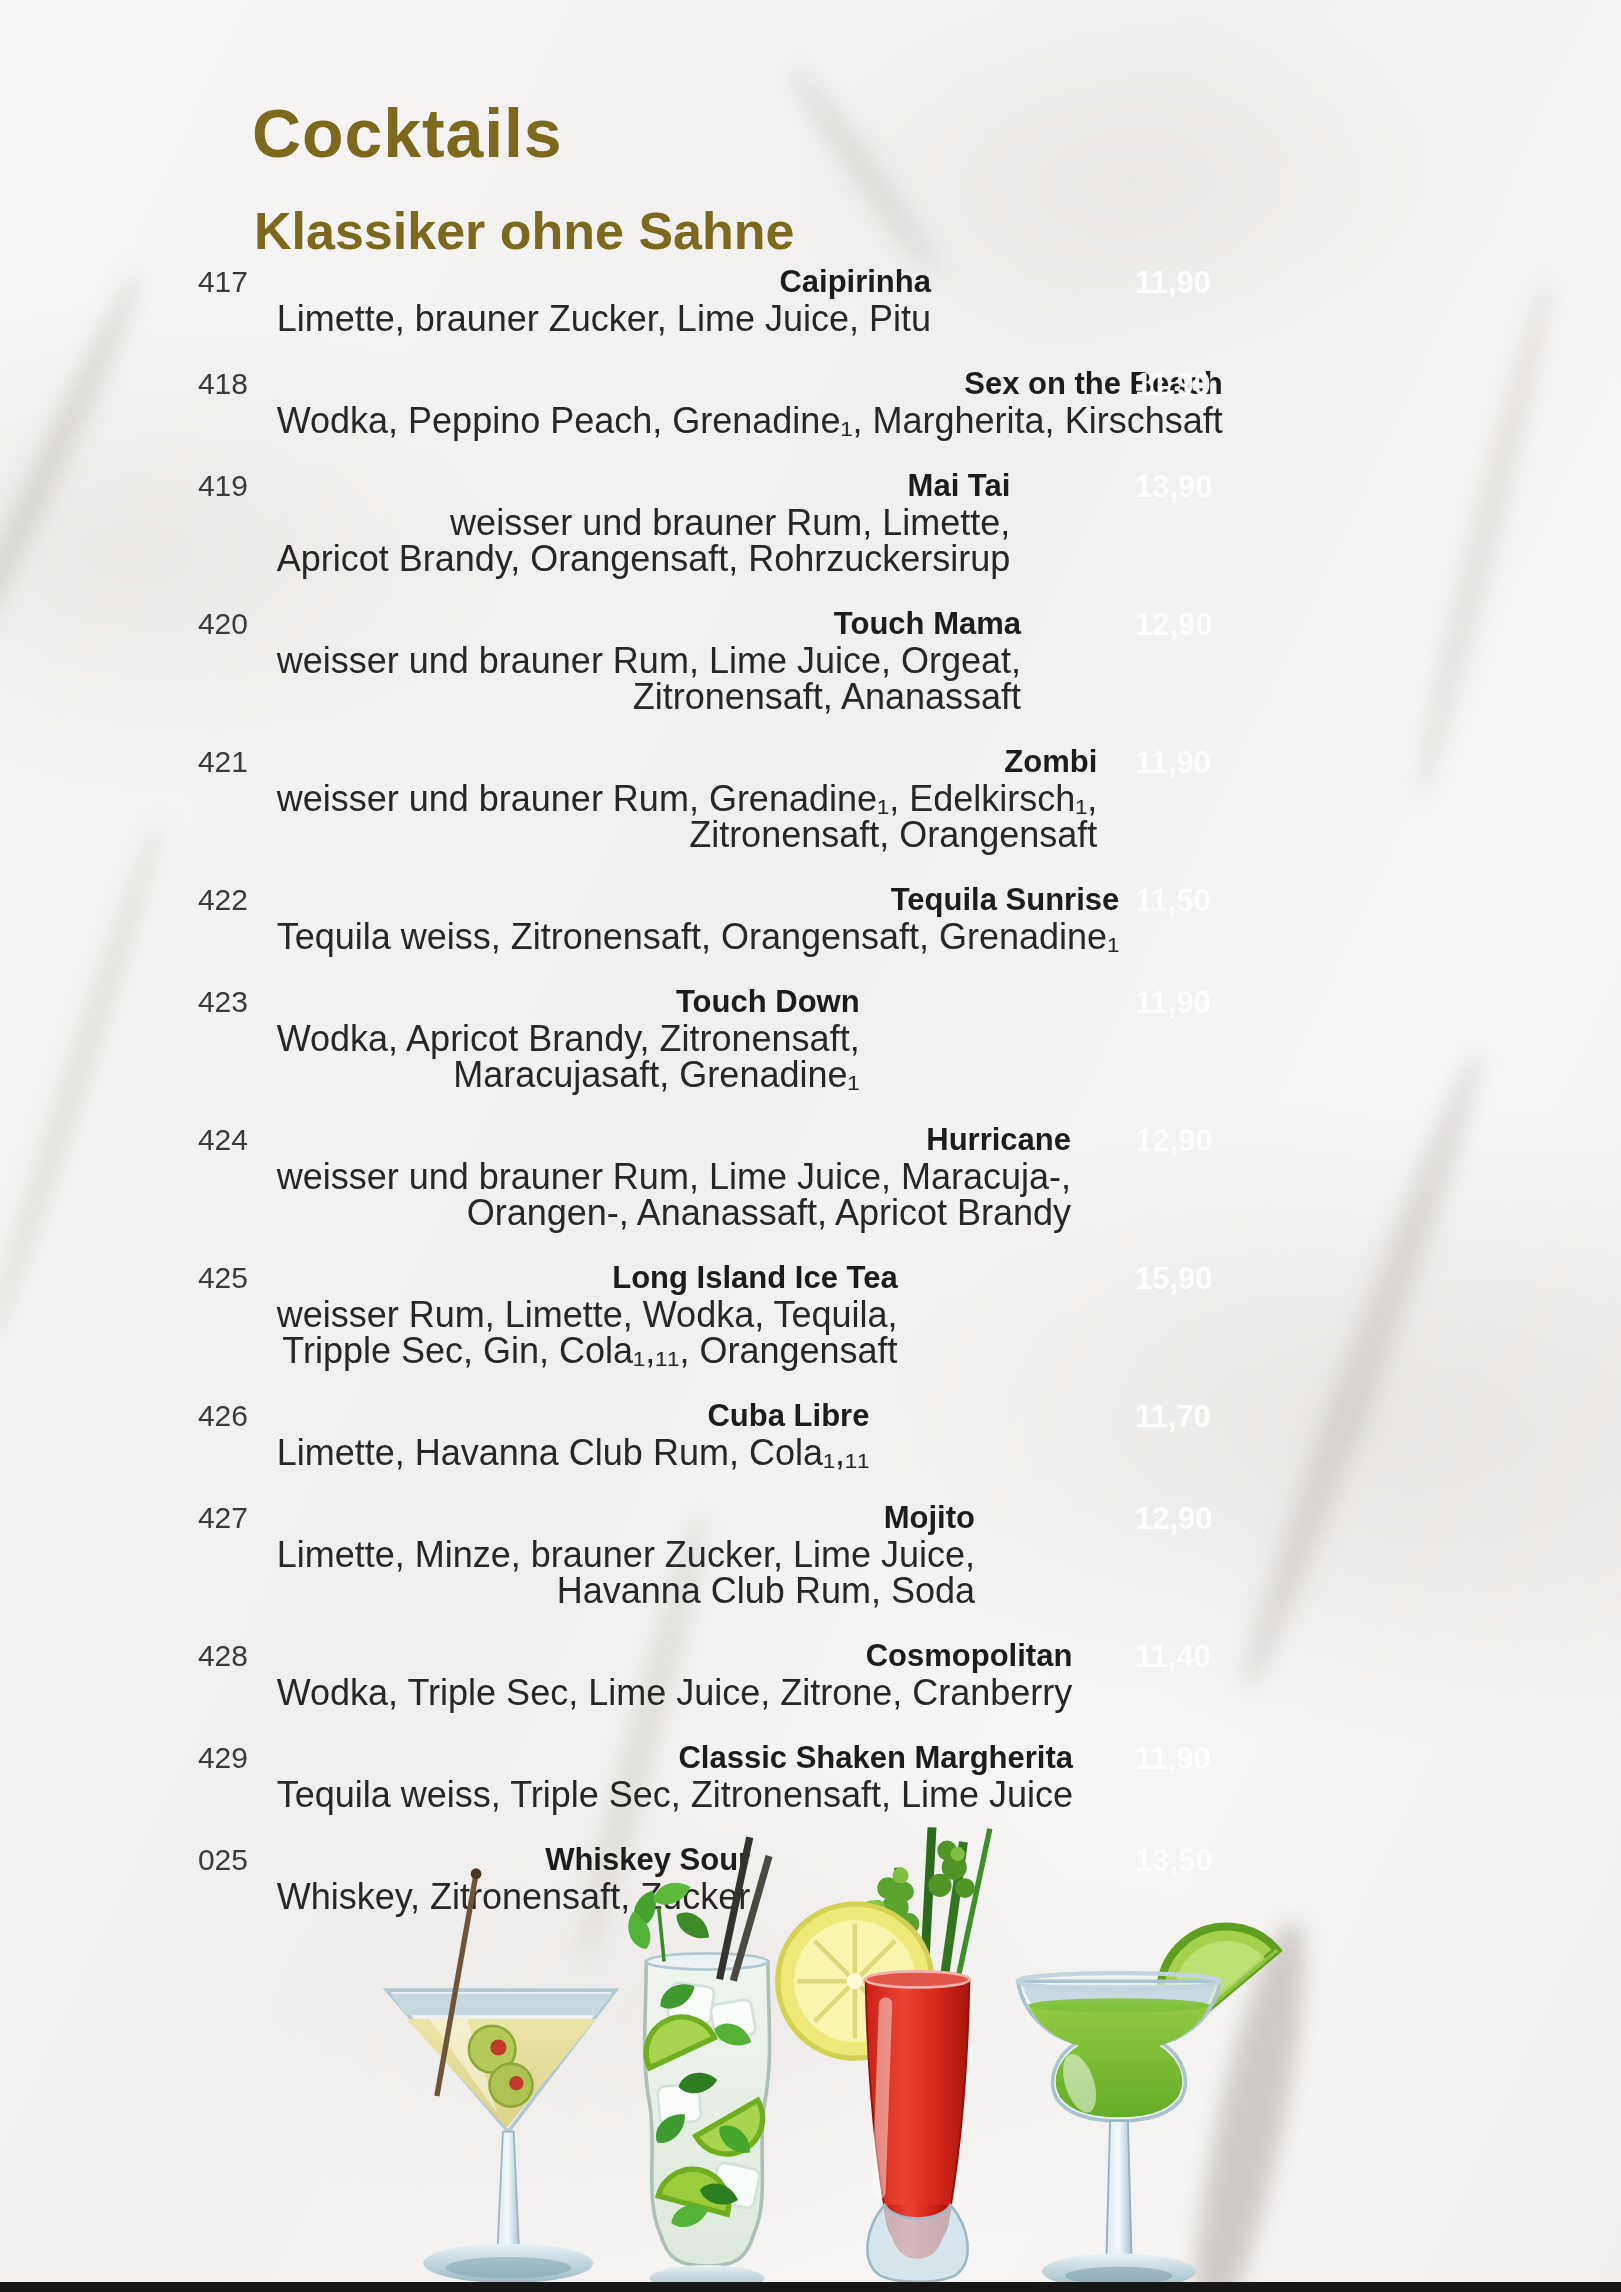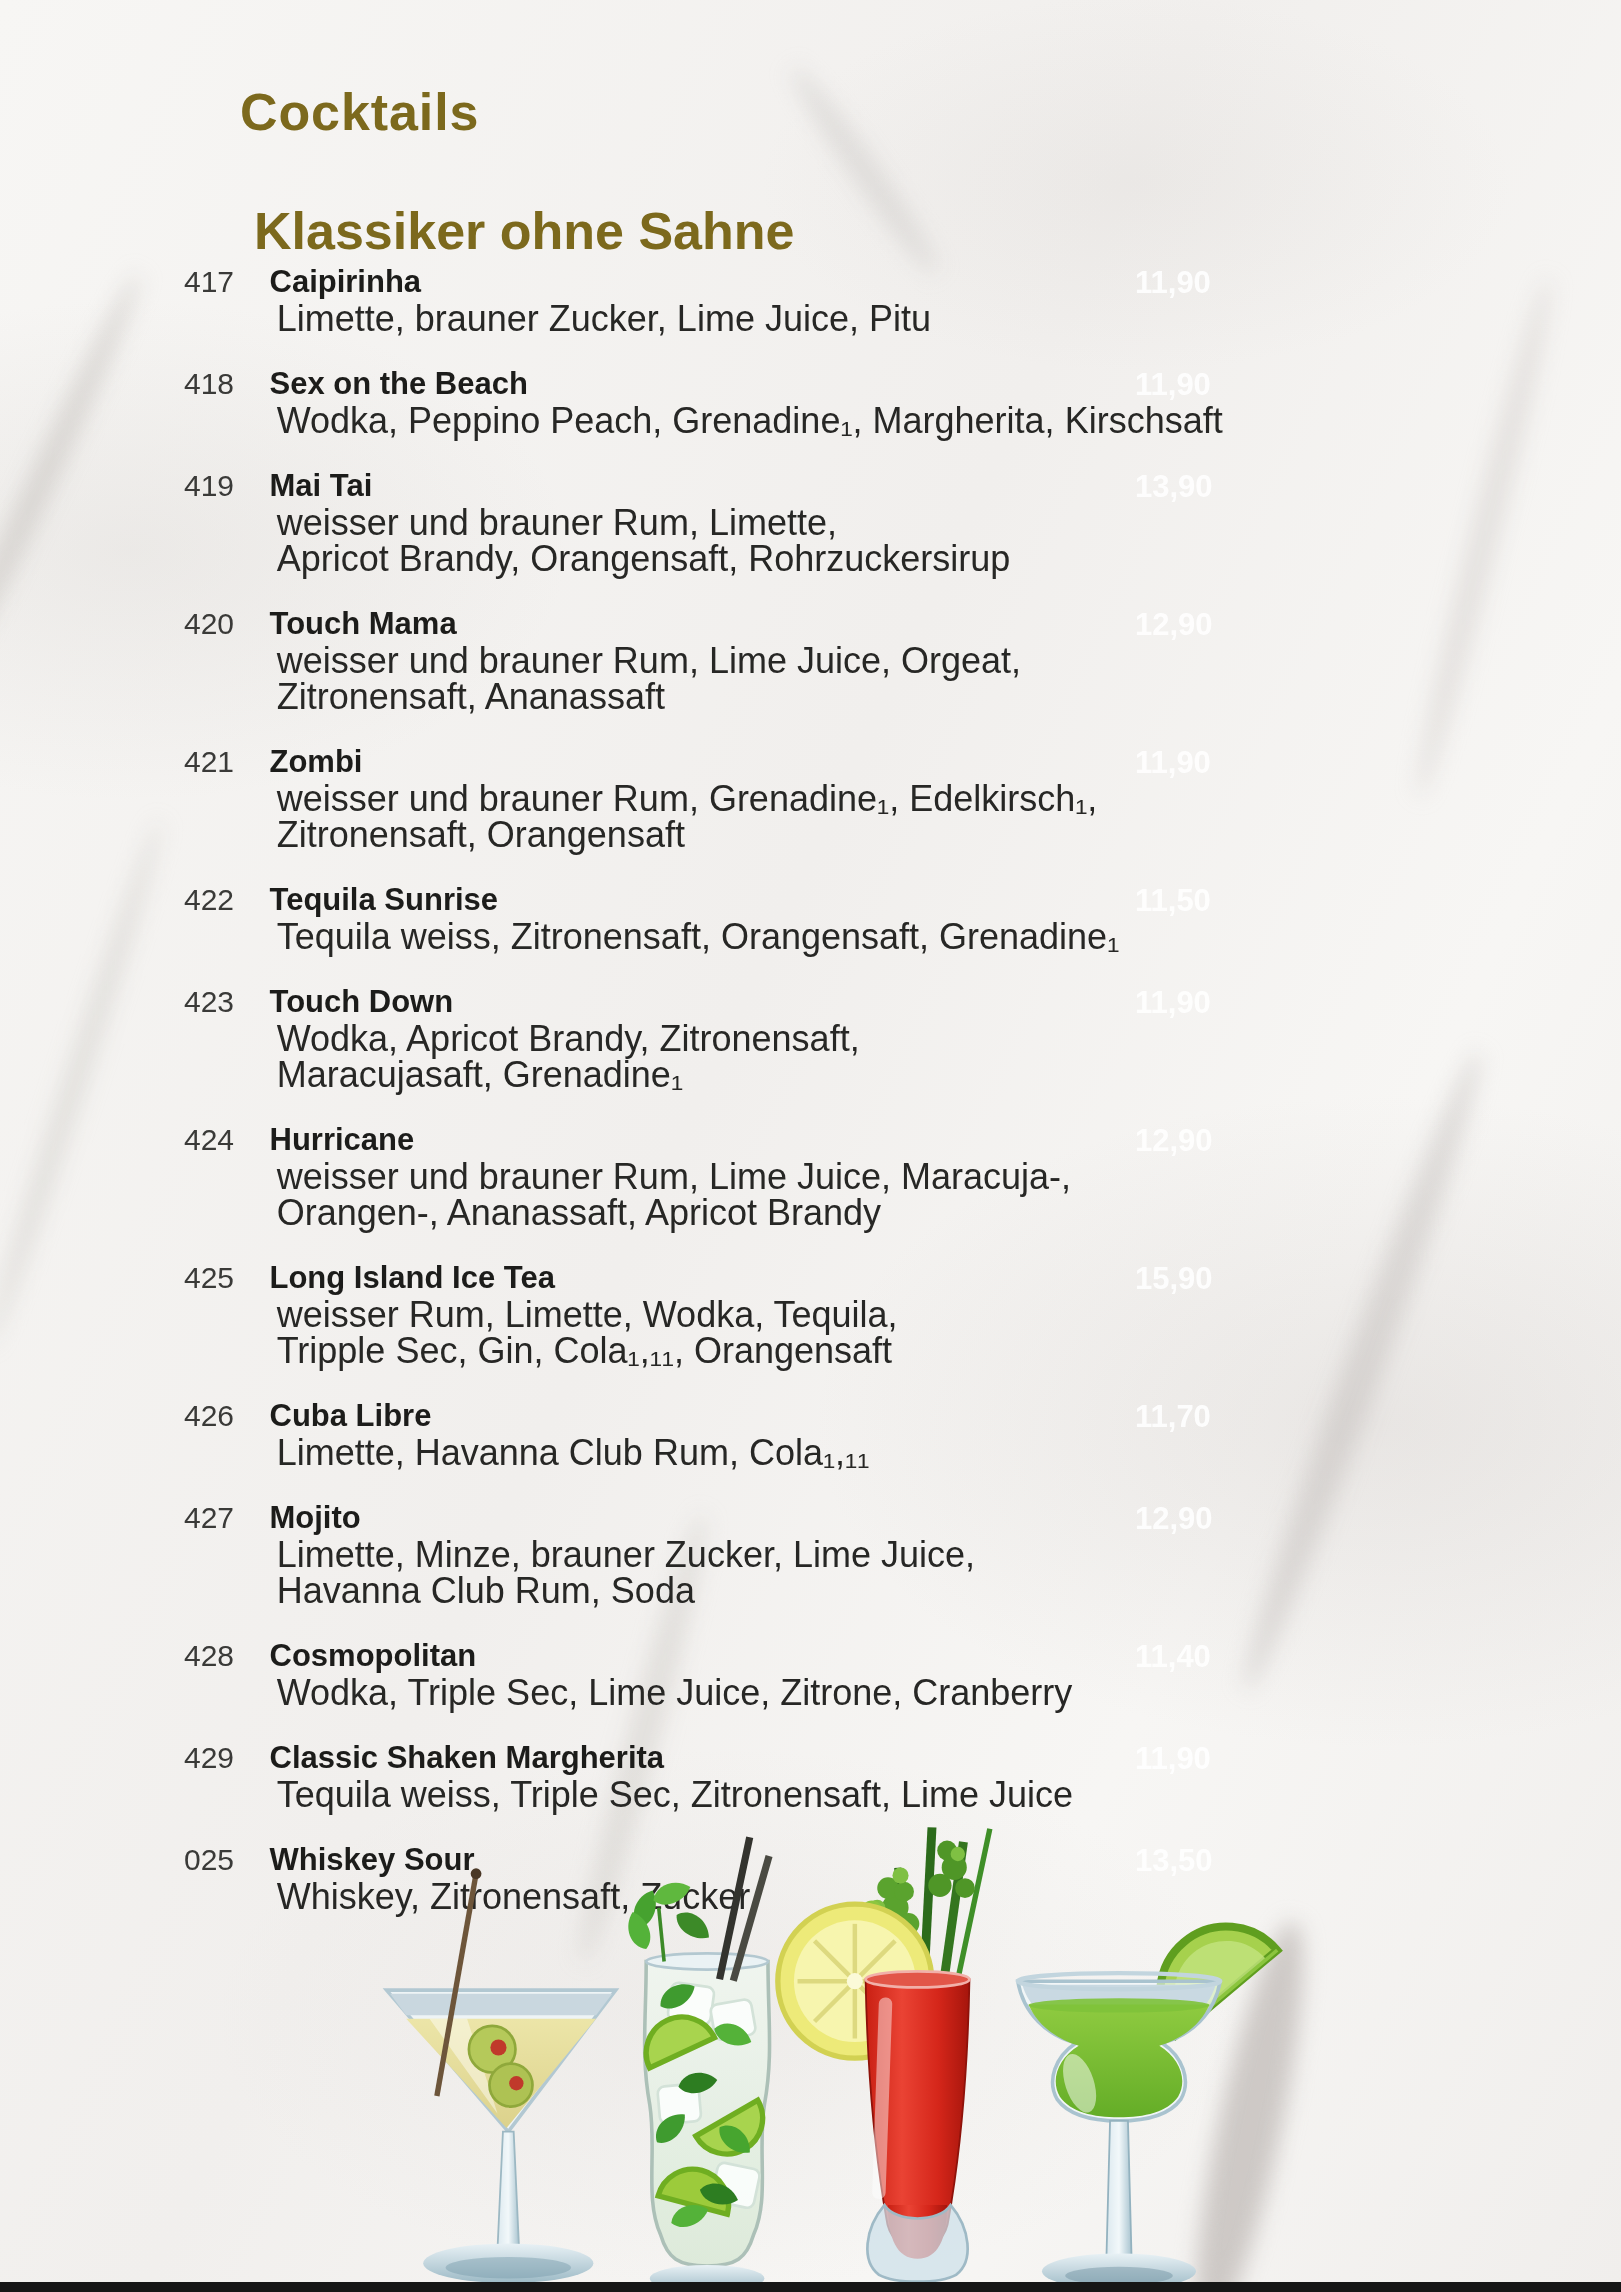--- a/index.html
+++ b/index.html
@@ -18,28 +18,28 @@
   .vein{position:absolute;border-radius:50%;filter:blur(10.7px);pointer-events:none;}
   .v1{left:1218px;top:1917px;width:63px;height:421px;background:rgba(168,160,156,0.5);transform:rotate(12deg);}
   .v2{left:1343px;top:1030px;width:39px;height:681px;background:rgba(178,172,168,0.35);transform:rotate(20deg);}
   .v3{left:27px;top:251px;width:27px;height:466px;background:rgba(183,178,173,0.4);transform:rotate(25deg);}
   .v4{left:63px;top:806px;width:23px;height:555px;background:rgba(188,183,178,0.32);transform:rotate(18deg);}
   .v5{left:851px;top:45px;width:27px;height:251px;background:rgba(190,186,182,0.35);transform:rotate(-35deg);}
   .v6{left:627px;top:1505px;width:32px;height:466px;background:rgba(186,181,177,0.3);transform:rotate(15deg);}
   .v7{left:1469px;top:269px;width:30px;height:537px;background:rgba(186,181,177,0.28);transform:rotate(14deg);}
 
   h1.page-title{
-    position:absolute;left:240px;top:82px;margin:0;
-    font-size:52px;font-weight:bold;color:#7c691d;letter-spacing:0.9px;
+    position:absolute;left:240px;top:82px;margin:12px;
+    font-size:68px;font-weight:bold;color:#7c691d;letter-spacing:0.9px;
   }
   h2.page-subtitle{
     position:absolute;left:254px;top:201px;margin:0;
     font-size:52px;font-weight:bold;color:#7c691d;
   }
-  .menu{position:absolute;left:184px;top:262px;width:1164px;}
+  .menu{position:absolute;left:184px;top:262px;width:1164px;text-align:right;}
   .item{position:relative;display:flex;align-items:flex-start;margin-bottom:27px;}
   .num{flex:0 0 64px;font-size:30px;color:#3a3a38;line-height:39px;}
   .item-body{margin-left:21.5px;}
   .title-line{font-size:31px;font-weight:bold;color:#1c1c1a;line-height:39px;}
   .ing-line{font-size:36px;color:#272725;line-height:36px;margin-left:7.2px;}
   .price{
     position:absolute;left:951px;top:2.7px;
     font-size:31px;font-weight:bold;color:#ffffff;opacity:0.92;
   }
   .cocktails{position:absolute;left:331px;top:1818px;}

